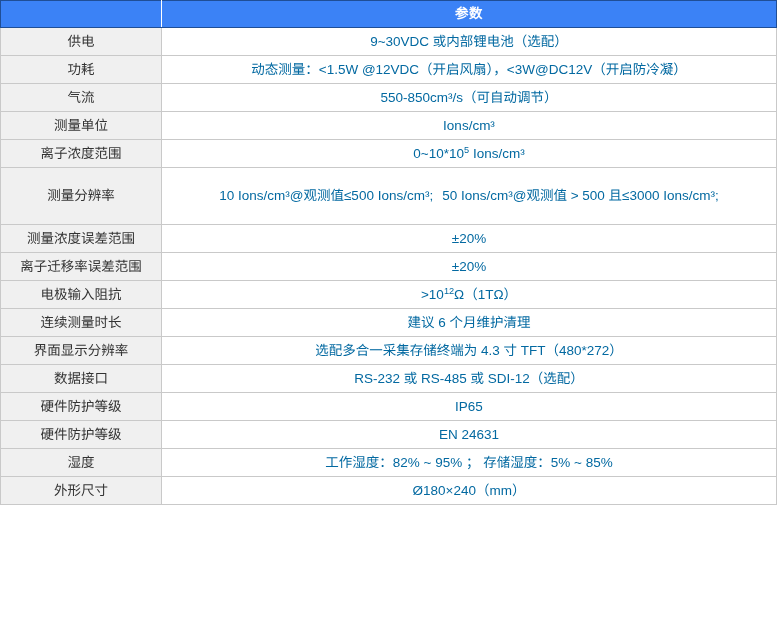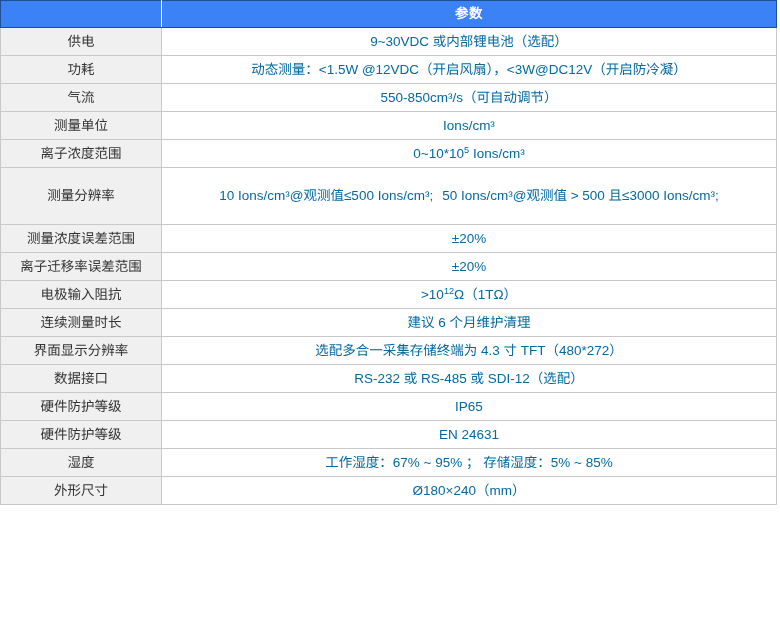--- a/index.html
+++ b/index.html
@@ -174,20 +174,20 @@
       <tr>
         <th class="param-label">硬件防护等级</th>
         <td class="param-value">IP65</td>
       </tr>
       <tr>
         <th class="param-label">硬件防护等级</th>
         <td class="param-value">EN 24631</td>
       </tr>
       <tr>
         <th class="param-label">湿度</th>
-        <td class="param-value">工作湿度：67% ~ 95% ；  存储湿度：5% ~ 85%</td>
+        <td class="param-value">工作湿度：82% ~ 95% ；  存储湿度：5% ~ 85%</td>
       </tr>
       <tr>
         <th class="param-label">外形尺寸</th>
         <td class="param-value">Ø180×240（mm）</td>
       </tr>
     </tbody>
 </table>
 
 </body></html>

